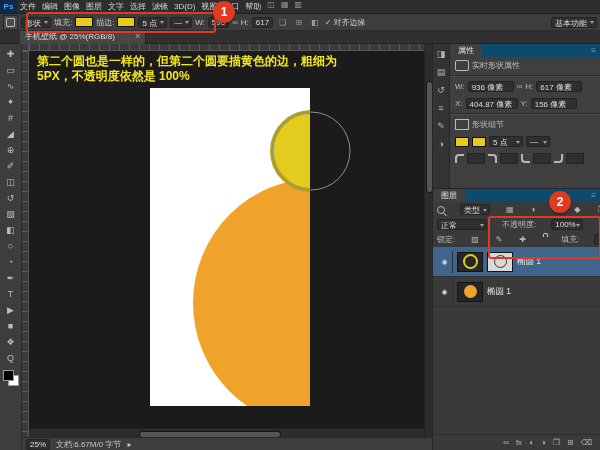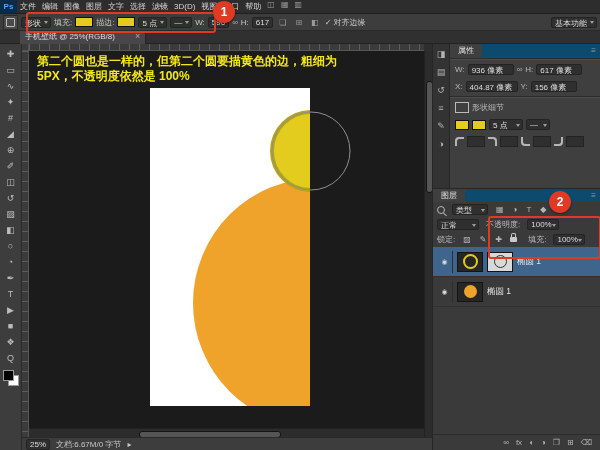--- a/index.html
+++ b/index.html
@@ -53,21 +53,21 @@
   .prow{display:flex;align-items:center;gap:3px;padding:3px 5px}
   .plbl{color:#b9b9b9;font-size:8px;white-space:nowrap}
   .psep{border-top:1px solid #2c2c2c;border-bottom:1px solid #4d4d4d;height:0;margin:1px 0}
   .shape-ico{width:12px;height:9px;border:1px solid #bbb;border-radius:2px;flex:none}
   .linkg{color:#aaa;font-size:8px}
   .cnr{width:7px;height:7px;border-top:2px solid #b5b5b5;border-left:2px solid #b5b5b5;border-top-left-radius:4px;display:inline-block;flex:none}
   .r90{transform:rotate(90deg)} .r180{transform:rotate(180deg)} .r270{transform:rotate(270deg)}
   .mini{width:16px;height:9px;background:#2f2f2f;border:1px solid #232323;display:inline-block}
   
   #layers{left:432px;top:188px;width:168px;height:262px;background:#3a3a3a;border-left:1px solid #262626;border-top:1px solid #262626;box-sizing:border-box}
-  .lrowbar{display:flex;align-items:center;gap:7px;padding:2px 4px}
+  .lrowbar{display:flex;align-items:center;gap:15px;padding:2px 4px}
   .mag{position:relative;width:6px;height:6px;border:1px solid #b5b5b5;border-radius:50%;display:inline-block;flex:none}
   .mag::after{content:"";position:absolute;right:-3px;bottom:-2px;width:4px;height:1px;background:#b5b5b5;transform:rotate(40deg)}
   .tiny-ico{color:#b5b5b5;font-size:8px;padding:0 1px}
   .lrow{display:flex;align-items:center;gap:4px;padding:0 4px;height:29px;border-bottom:1px solid #313131}
   .lrow.sel{background:var(--selection-blue,#40658c)}
   .eyebox{width:15px;height:22px;border-right:1px solid #2e2e2e;display:flex;align-items:center;justify-content:center;flex:none}
   .eye{color:#d8d8d8;font-size:7px}
   .thumb{width:24px;height:18px;background:#262626;border:1px solid #141414;display:flex;align-items:center;justify-content:center;flex:none}
   .thumb.maskth{background:#d9d9d9}
   .thumb.whiteth{background:#fff}
@@ -225,20 +225,24 @@
     <span class="dock-ico">≡</span>
     <span class="dock-ico">✎</span>
     <span class="dock-ico">◑</span>
   </div>
 
   <div class="abs" id="props">
     <div class="phead">
       <span class="ptab">属性</span>
       <span class="pmenu">≡</span>
     </div>
+    <div class="prow">
+      <span class="shape-ico"></span>
+      <span class="plbl">实时形状属性</span>
+    </div>
     <div class="psep"></div>
     <div class="prow">
       <span class="plbl">W:</span>
       <span class="field" style="width:46px">
           <span>936 像素</span>
         </span>
       <span class="linkg">∞</span>
       <span class="plbl">H:</span>
       <span class="field" style="width:46px">
           <span>617 像素</span>
@@ -291,21 +295,21 @@
       <span class="field dd" style="width:36px">
           <span>类型</span>
         </span>
       <span class="tiny-ico">▦</span>
       <span class="tiny-ico">◑</span>
       <span class="tiny-ico">T</span>
       <span class="tiny-ico">◆</span>
       <span class="tiny-ico">❐</span>
     </div>
     <div class="lrowbar">
-      <span class="field dd" style="width:42px">
+      <span class="field dd" style="width:50px">
           <span>正常</span>
         </span>
       <span class="plbl">不透明度:</span>
       <span class="field dd" style="width:32px">
           <span>100%</span>
         </span>
     </div>
     <div class="lrowbar">
       <span class="plbl">锁定:</span>
       <span class="tiny-ico">▨</span>

